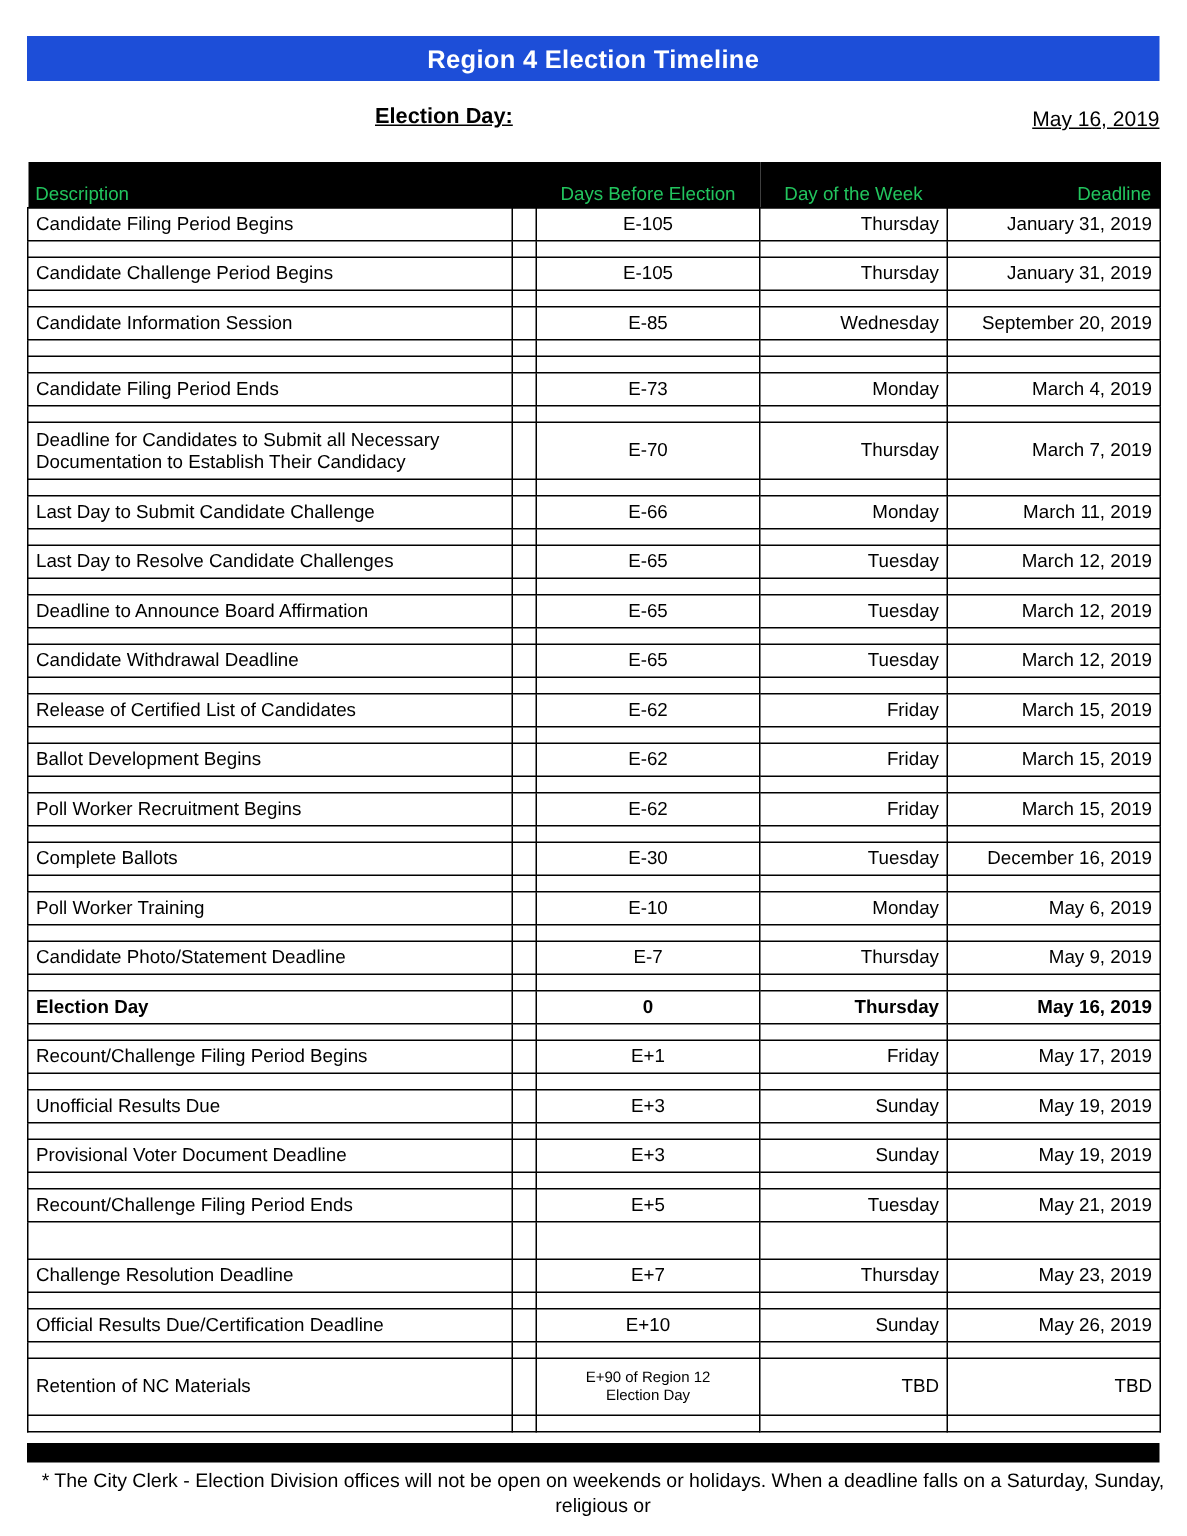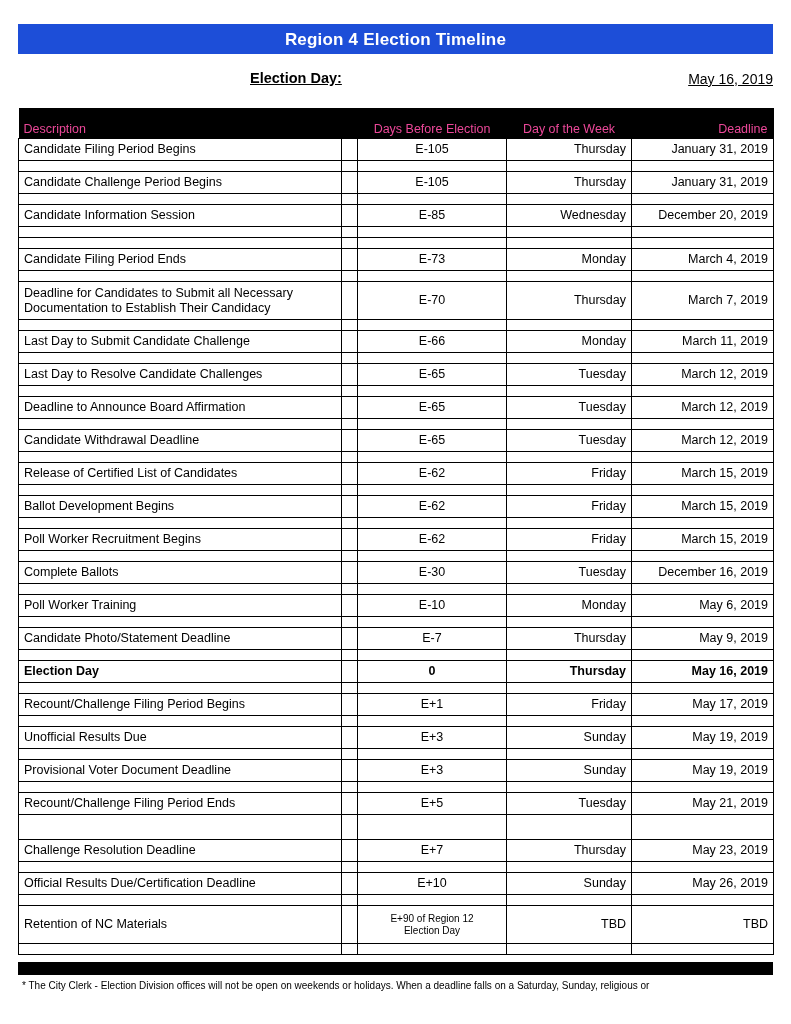--- a/index.html
+++ b/index.html
@@ -81,21 +81,21 @@
     font-size: 12.5px;
   }
   .timeline-table col.c-desc   { width: 323px; }
   .timeline-table col.c-gap    { width: 16px; }
   .timeline-table col.c-days   { width: 149px; }
   .timeline-table col.c-dow    { width: 125px; }
   .timeline-table col.c-dead   { width: 142px; }
 
   .timeline-table thead th {
     background: #000000;
-    color: #ec4899;
+    color: #22c55e;
     font-weight: normal;
     font-size: 12.5px;
     height: 28px;
     padding: 0 4px 2px 4px;
     vertical-align: bottom;
     border: none;
   }
   .timeline-table thead th.h-desc { text-align: left; padding-left: 5px; }
   .timeline-table thead th.h-gap  { padding: 0; }
   .timeline-table thead th.h-days { text-align: center; }
@@ -133,23 +133,24 @@
     height: 13px;
     background: #000000;
   }
 
   
   .footnote {
     position: absolute;
     left: 22px;
     top: 979px;
     width: 760px;
-    font-size: 10px;
+    font-size: 13px;
     line-height: 1.3;
     color: #000000;
+    text-align: center;
   }
 </style>
 </head>
 <body>
 
 <div class="page">
 
   <div class="title-bar">
     <span class="title-text">Region 4 Election Timeline</span>
   </div>
@@ -203,21 +204,21 @@
           <td class="cell-gap"></td>
           <td class="cell-days"></td>
           <td class="cell-dow"></td>
           <td class="cell-dead"></td>
         </tr>
         <tr class="data-row">
           <td class="cell-desc">Candidate Information Session</td>
           <td class="cell-gap"></td>
           <td class="cell-days">E-85</td>
           <td class="cell-dow">Wednesday</td>
-          <td class="cell-dead">December 20, 2019</td>
+          <td class="cell-dead">September 20, 2019</td>
         </tr>
         <tr class="spacer-row">
           <td class="cell-desc"></td>
           <td class="cell-gap"></td>
           <td class="cell-days"></td>
           <td class="cell-dow"></td>
           <td class="cell-dead"></td>
         </tr>
         <tr class="spacer-row">
           <td class="cell-desc"></td>

